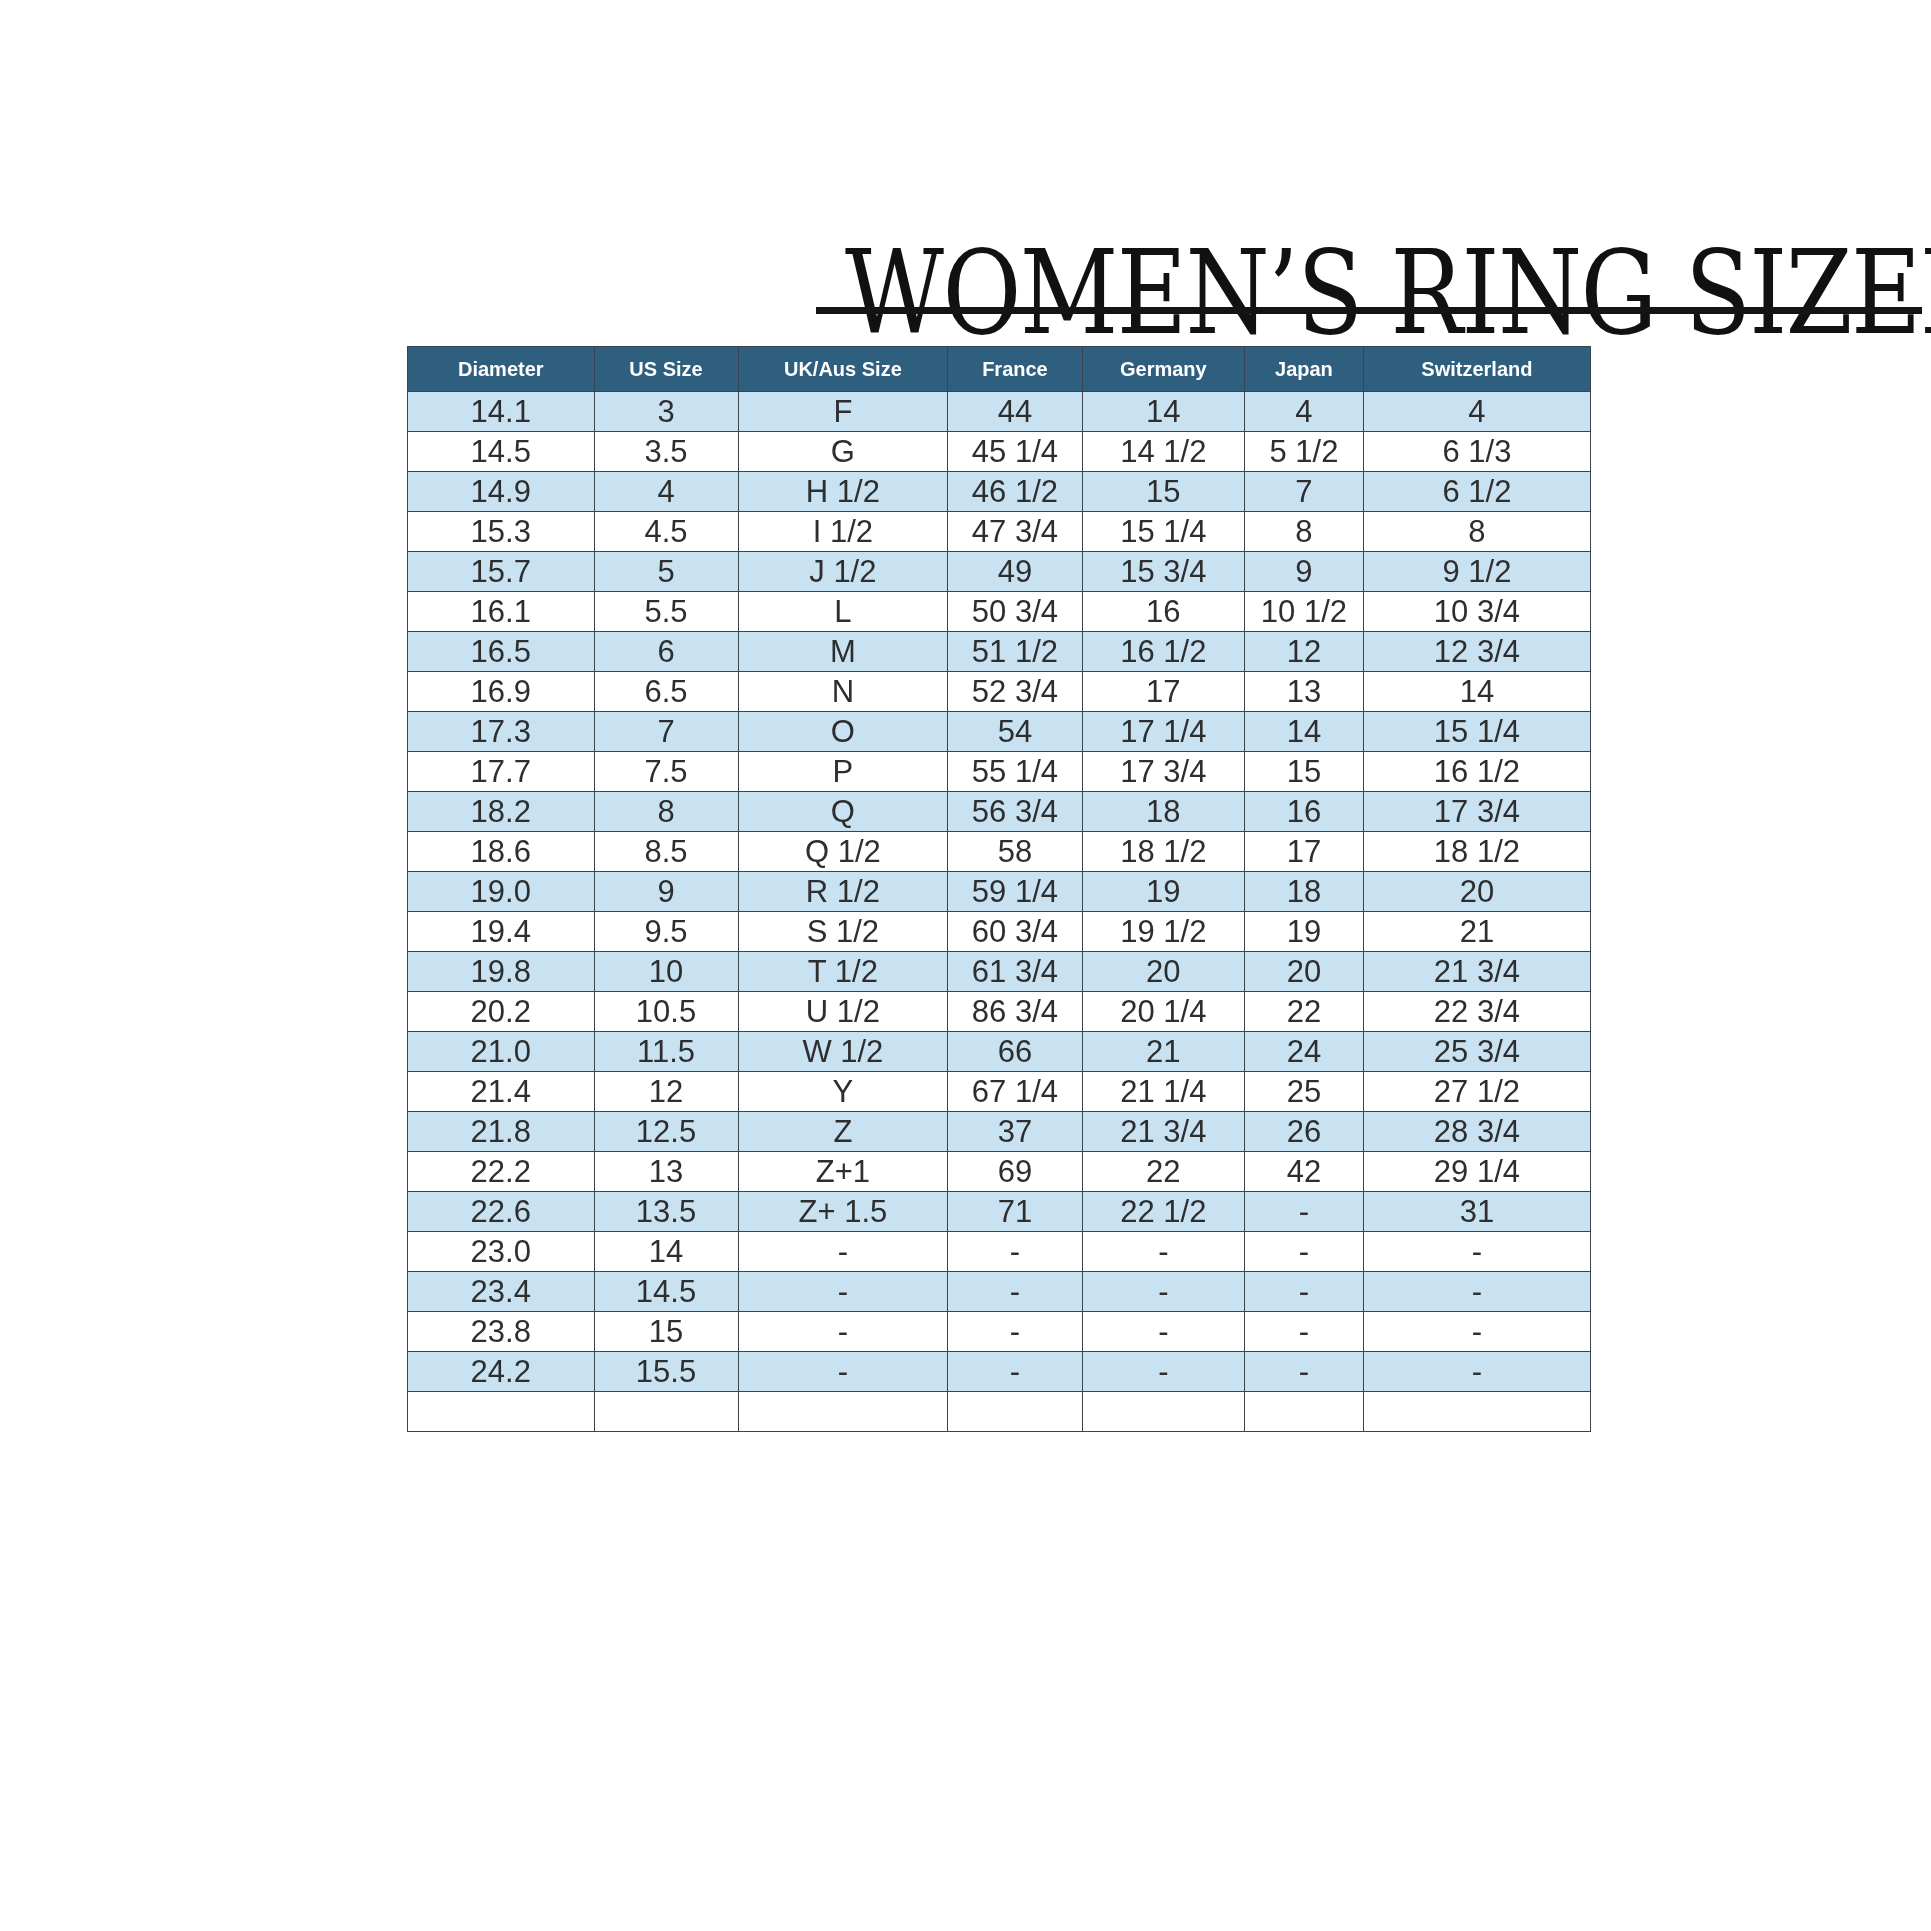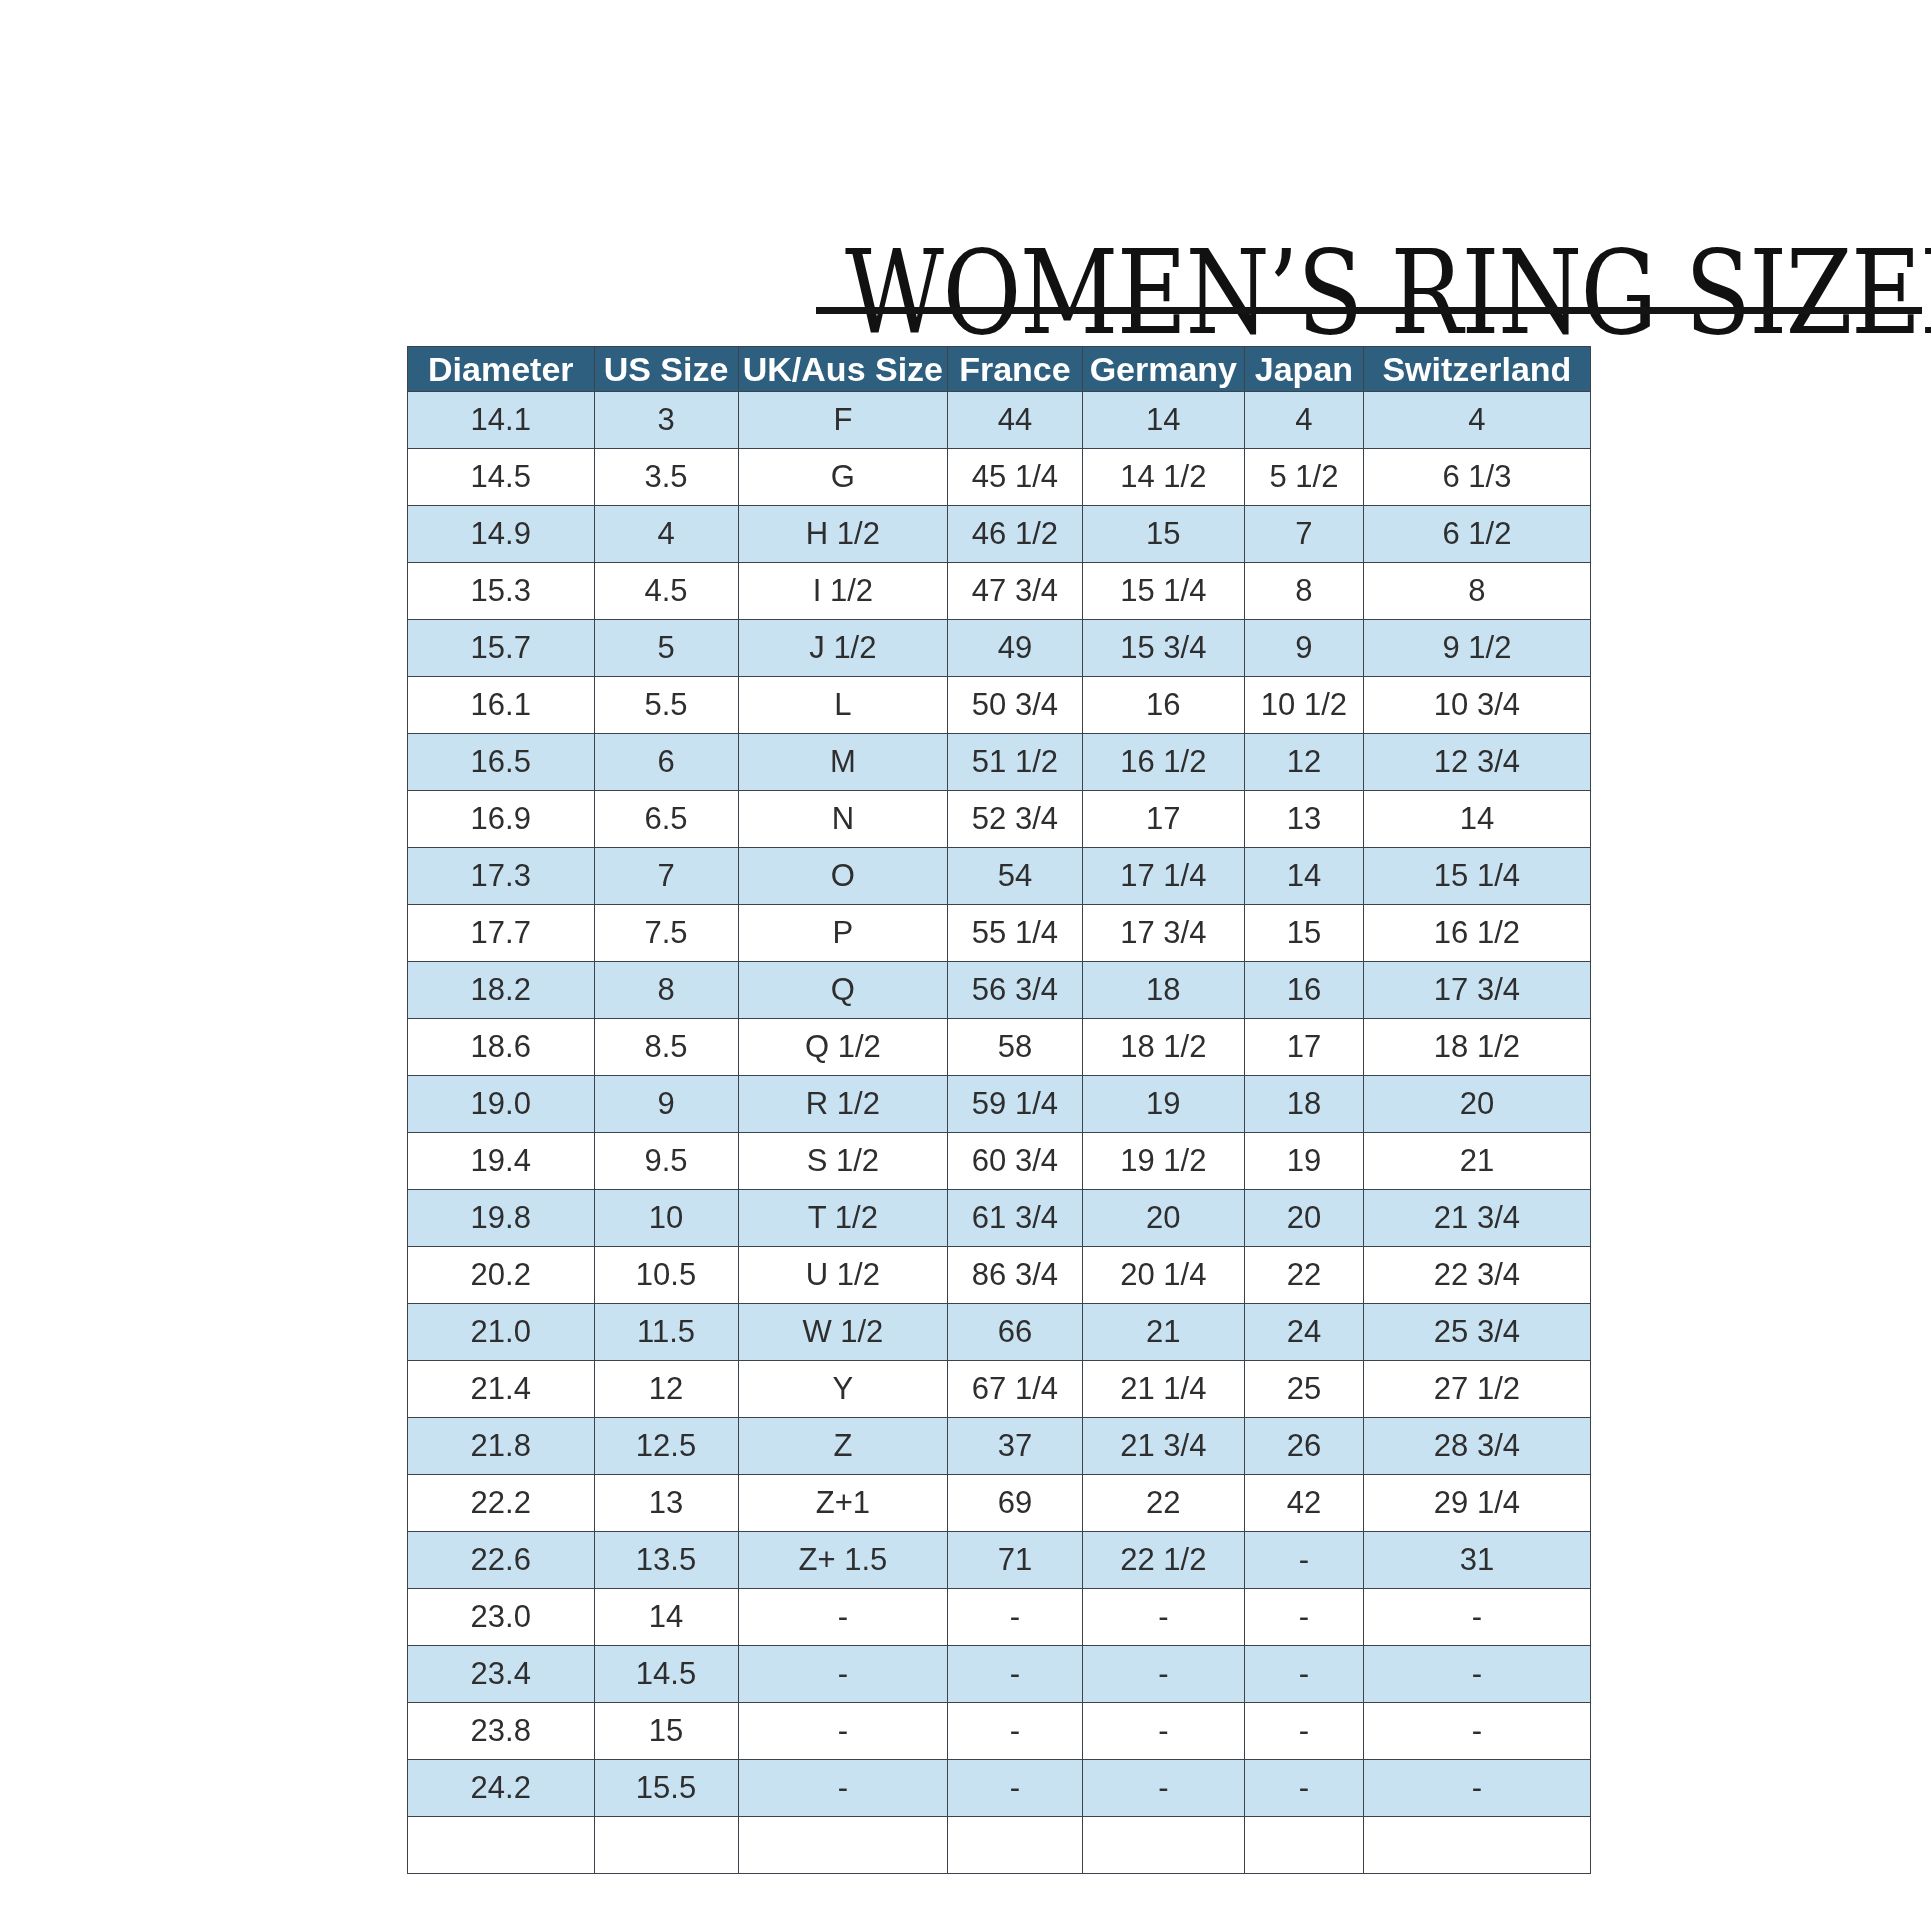--- a/index.html
+++ b/index.html
@@ -54,24 +54,24 @@
     text-align: center;
     vertical-align: middle;
     padding: 0;
     overflow: hidden;
     white-space: nowrap;
   }
   .ring-table thead th {
     background: var(--header-bg, #2e5f7e);
     color: var(--header-text, #ffffff);
     font-weight: bold;
-    font-size: 34px;
+    font-size: 20px;
     height: 45px;
   }
-  .ring-table tbody tr { height: 57px; background: var(--row-bg, #ffffff); }
+  .ring-table tbody tr { height: 40px; background: var(--row-bg, #ffffff); }
   .ring-table tbody tr:nth-child(odd) { background: var(--row-alt-bg, #c9e2f2); }
 </style>
 </head>
 <body style="--header-bg: #2E5F7E; --header-text: #FFFFFF; --row-alt-bg: #C9E2F2; --row-bg: #FFFFFF; --border-color: #3C434A; --body-text: #2E2E2E; --title-color: #111111; --underline-color: #141414;">
 
 <div class="canvas">
 
   <h1 class="title">WOMEN’S RING SIZER</h1>
 
   <div class="title-underline"></div>

